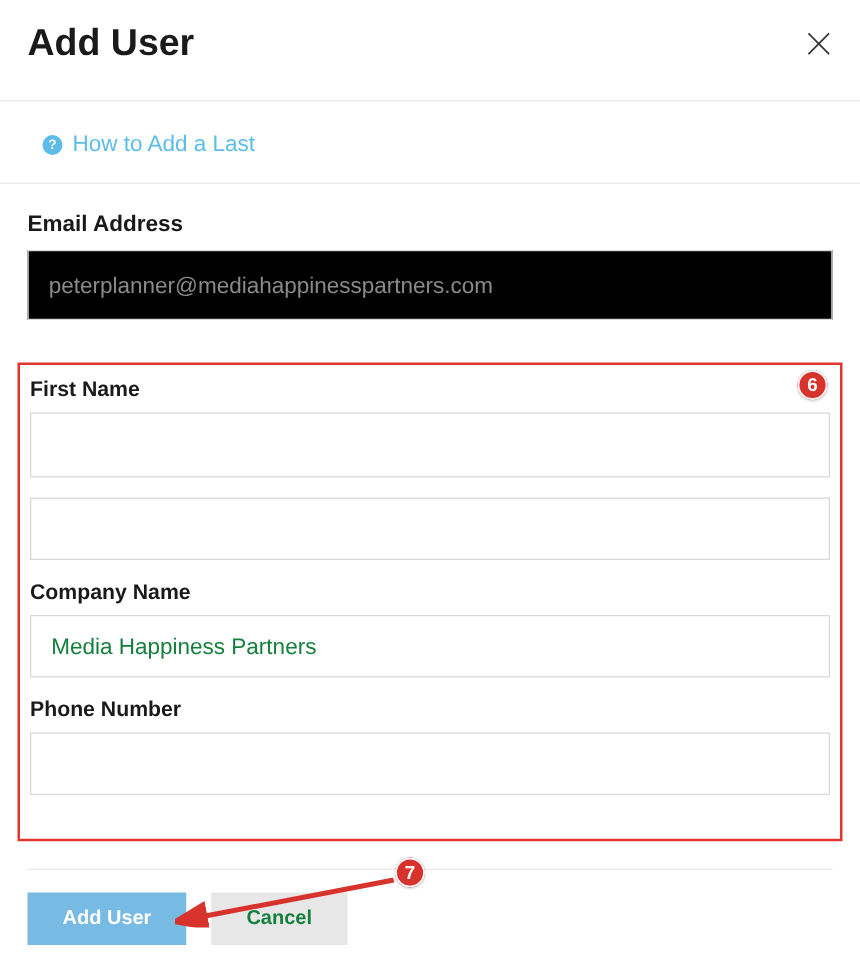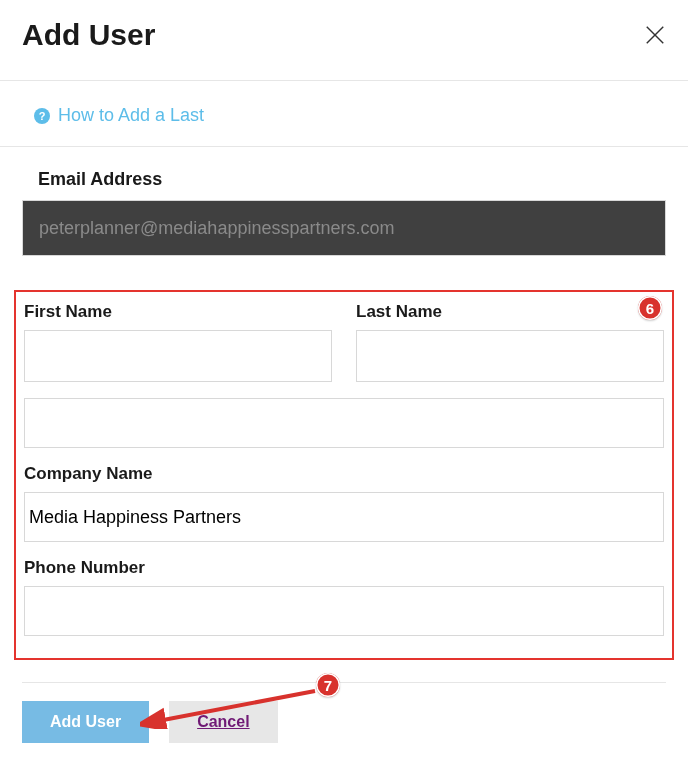--- a/index.html
+++ b/index.html
@@ -57,28 +57,28 @@
     text-decoration: none;
     cursor: pointer;
   }
   .form-body {
     padding: 22px 22px 10px 22px;
   }
   .field-label {
     font-size: 18px;
     font-weight: 700;
     color: #1a1a1a;
-    margin: 0 0 10px 16px;
+    margin: 0 0 10px 0;
     display: block;
   }
   .text-input {
     width: 100%;
     height: 56px;
     border: 1px solid #d8d8d8;
-    background: #404040;
+    background: #000000;
     font-size: 18px;
     color: #8a8a8a;
     padding: 0 16px;
     outline: none;
   }
   .email-group { margin-bottom: 0; }
   .redbox {
     border: 2px solid #e4342e;
     margin: 8px 14px 0 14px;
     padding: 10px 8px 18px 8px;
@@ -106,22 +106,22 @@
     color: #8a8a8a;
     padding: 0 16px;
     outline: none;
   }
   .input-full {
     width: 100%;
     height: 50px;
     border: 1px solid #d8d8d8;
     background: #fff;
     font-size: 18px;
-    color: #000000;
-    padding: 0 4px;
+    color: #15803d;
+    padding: 0 16px;
     outline: none;
   }
   .hr-line {
     border: none;
     border-top: 1px solid #e6e6e6;
     margin: 22px 22px 0 22px;
   }
   .footer {
     display: flex;
     gap: 20px;
@@ -135,22 +135,21 @@
     font-size: 16px;
     font-weight: 700;
     cursor: pointer;
   }
   .btn-primary {
     background: #77bbe4;
     color: #fff;
   }
   .btn-cancel {
     background: #e7e7e7;
-    color: #701a75;
-    text-decoration: underline;
+    color: #15803d;
   }
   .callout {
     position: absolute;
     width: 24px;
     height: 24px;
     border-radius: 50%;
     background: #d8322d;
     color: #fff;
     font-size: 15px;
     font-weight: 700;
@@ -194,36 +193,32 @@
 </div>
 
 <div class="redbox">
   <div class="callout callout-6">6</div>
 
   <div class="row-two">
     <div class="field">
       <label class="field-inner-label">First Name</label>
       <input class="input-half" type="text" value="" style="">
     </div>
-    <div class="field">
-      <label class="field-inner-label">Last Name</label>
-      <input class="input-half" type="text" value="" style="">
-    </div>
   </div>
 
   <div class="field">
     <input class="input-full" type="text" value="" style="">
   </div>
 
   <div class="field">
     <label class="field-inner-label">Company Name</label>
     <input class="input-full" type="text" value="Media Happiness Partners" style="">
   </div>
 
-  <div class="field" style="margin-bottom:4px">
+  <div class="field" style="margin-bottom:17px">
     <label class="field-inner-label">Phone Number</label>
     <input class="input-full" type="text" value="" style="">
   </div>
 </div>
 
 <hr class="hr-line">
 
 <div class="footer">
   <button class="btn btn-primary">Add User</button>
   <button class="btn btn-cancel">Cancel</button>

